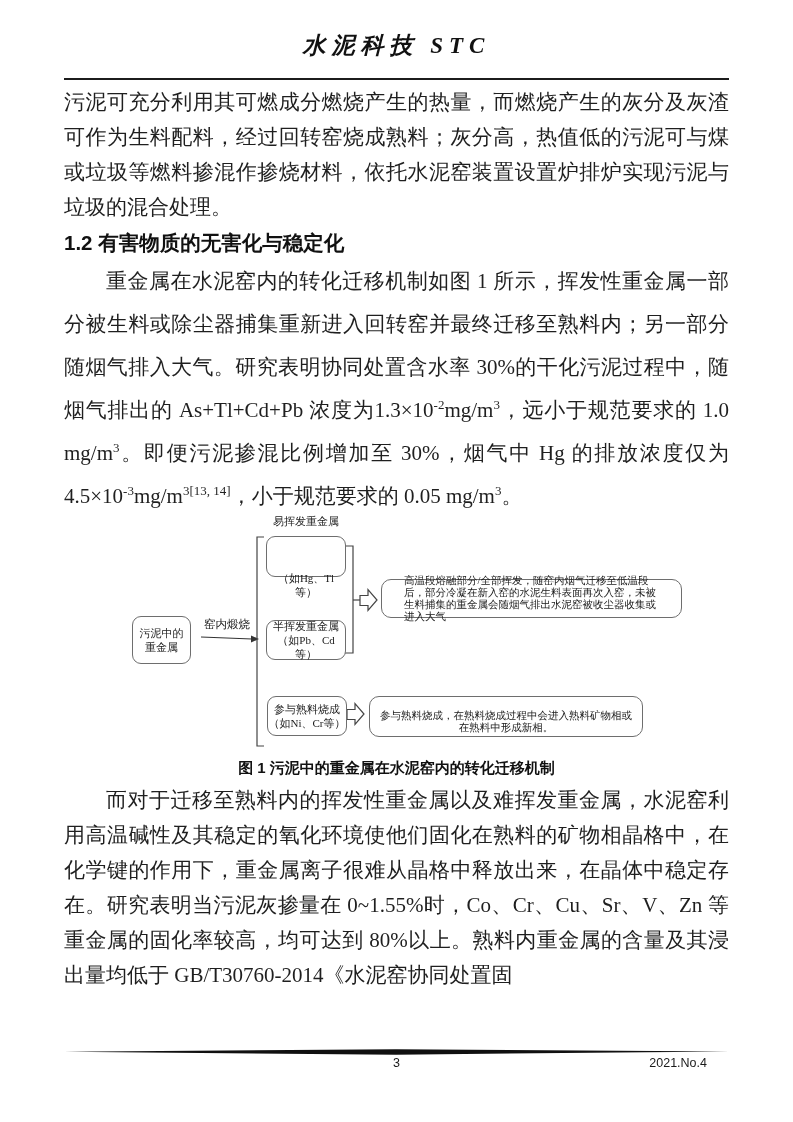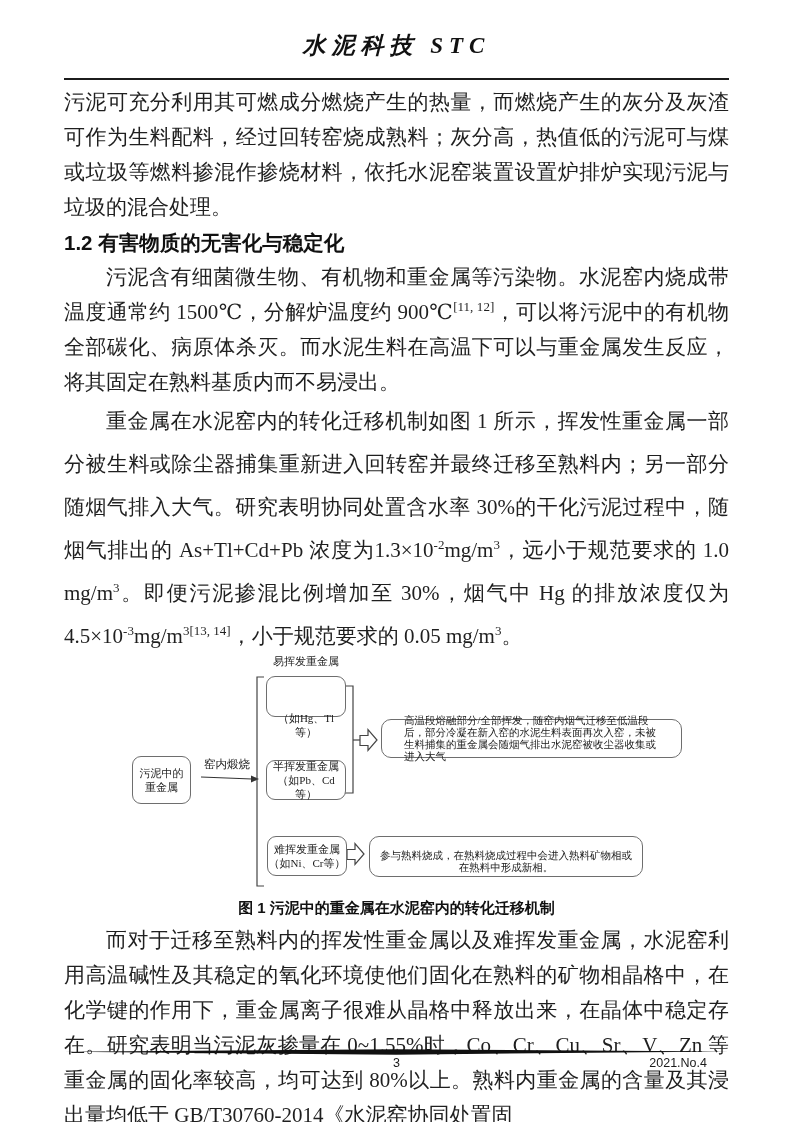--- a/index.html
+++ b/index.html
@@ -90,21 +90,20 @@
 
   <div class="header-title">水泥科技 STC</div>
   <div class="header-rule"></div>
 
   <div class="content">
 
     <p class="para">污泥可充分利用其可燃成分燃烧产生的热量，而燃烧产生的灰分及灰渣可作为生料配料，经过回转窑烧成熟料；灰分高，热值低的污泥可与煤或垃圾等燃料掺混作掺烧材料，依托水泥窑装置设置炉排炉实现污泥与垃圾的混合处理。</p>
 
     <h2 class="section-heading">1.2 有害物质的无害化与稳定化</h2>
 
-    <p class="para indent"><span>污泥含有细菌微生物、有机物和重金属等污染物。水泥窑内烧成带温度通常约 1500℃，分解炉温度约 900℃</span><sup>[11, 12]</sup><span>，可以将污泥中的有机物全部碳化、病原体杀灭。而水泥生料在高温下可以与重金属发生反应，将其固定在熟料基质内而不易浸出。</span></p>
 
     <p class="para indent wide"><span>重金属在水泥窑内的转化迁移机制如图 1 所示，挥发性重金属一部分被生料或除尘器捕集重新进入回转窑并最终迁移至熟料内；另一部分随烟气排入大气。研究表明协同处置含水率 30%的干化污泥过程中，随烟气排出的 As+Tl+Cd+Pb 浓度为1.3×10</span><sup>-2</sup><span>mg/m</span><sup>3</sup><span>，远小于规范要求的 1.0 mg/m</span><sup>3</sup><span>。即便污泥掺混比例增加至 30%，烟气中 Hg 的排放浓度仅为 4.5×10</span><sup>-3</sup><span>mg/m</span><sup>3[13, 14]</sup><span>，小于规范要求的 0.05 mg/m</span><sup>3</sup><span>。</span></p>
 
     <div class="figure">
       <svg width="665" height="217" viewBox="0 0 665 217">
 
         <line x1="137" y1="105" x2="188" y2="107" stroke="#333" stroke-width="1.2"></line>
         <polygon points="187,103.5 195,107 187,110.5" fill="#333"></polygon>
 
         <polyline points="200,5 193,5 193,214 200,214" fill="none" stroke="#444" stroke-width="1.2"></polyline>
@@ -128,21 +127,21 @@
         <span>易挥发重金属</span>
         <span>（如Hg、Tl等）</span>
       </div>
 
       <div class="fnode" style="left:202px;top:88px;width:80px;height:40px;">
         <span>半挥发重金属</span>
         <span>（如Pb、Cd等）</span>
       </div>
 
       <div class="fnode" style="left:203px;top:164px;width:80px;height:40px;">
-        <span>难挥发重金属</span>
+        <span>参与熟料烧成</span>
         <span>（如Ni、Cr等）</span>
       </div>
 
       <div class="fdesc" style="left:317px;top:47px;width:301px;height:39px;padding:2px 22px;">
         <div class="inner">高温段熔融部分/全部挥发，随窑内烟气迁移至低温段后，部分冷凝在新入窑的水泥生料表面再次入窑，未被生料捕集的重金属会随烟气排出水泥窑被收尘器收集或进入大气</div>
       </div>
 
       <div class="fdesc" style="left:305px;top:164px;width:274px;height:41px;padding:2px 5px;text-align:center;align-items:flex-end;">
         <div class="inner">参与熟料烧成，在熟料烧成过程中会进入熟料矿物相或在熟料中形成新相。</div>
       </div>

